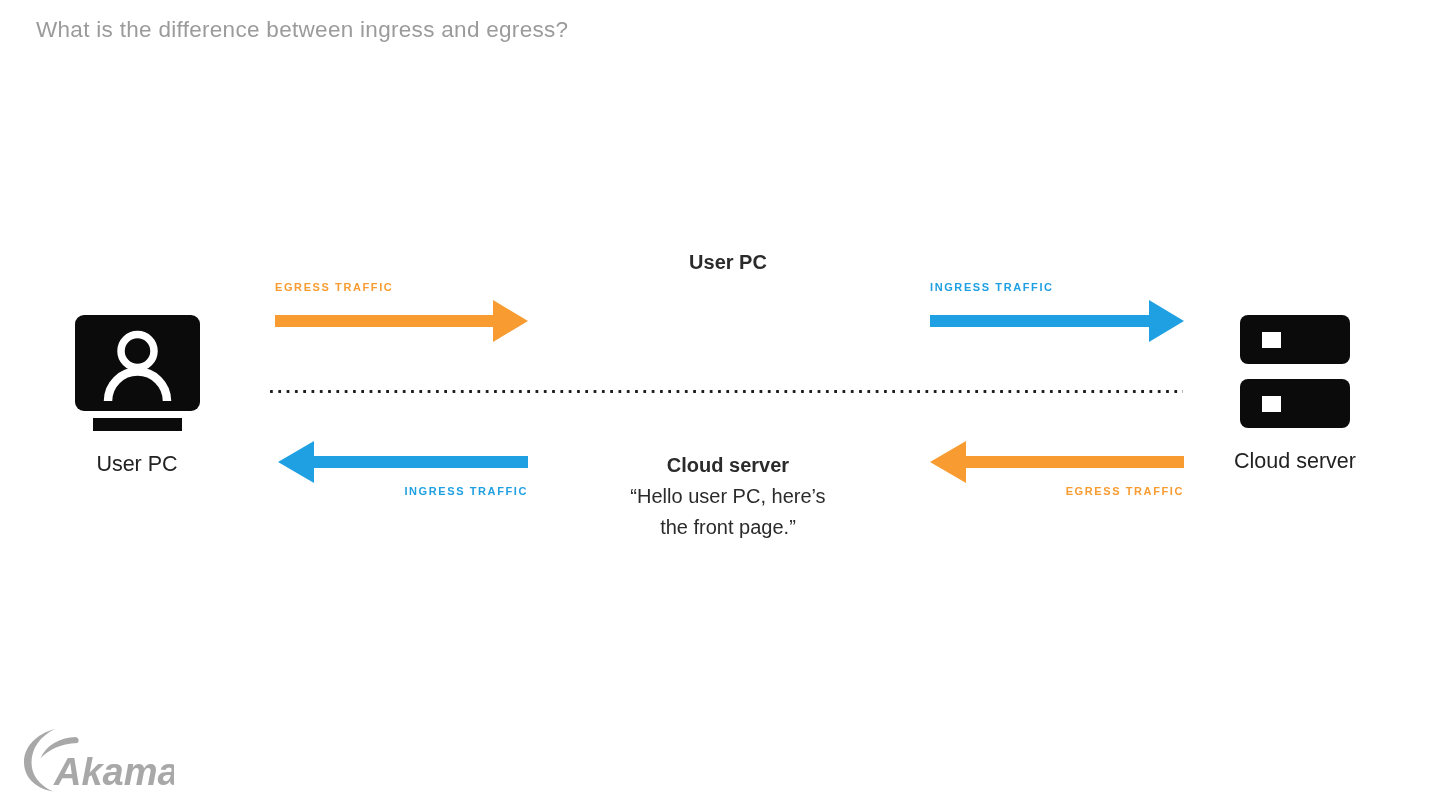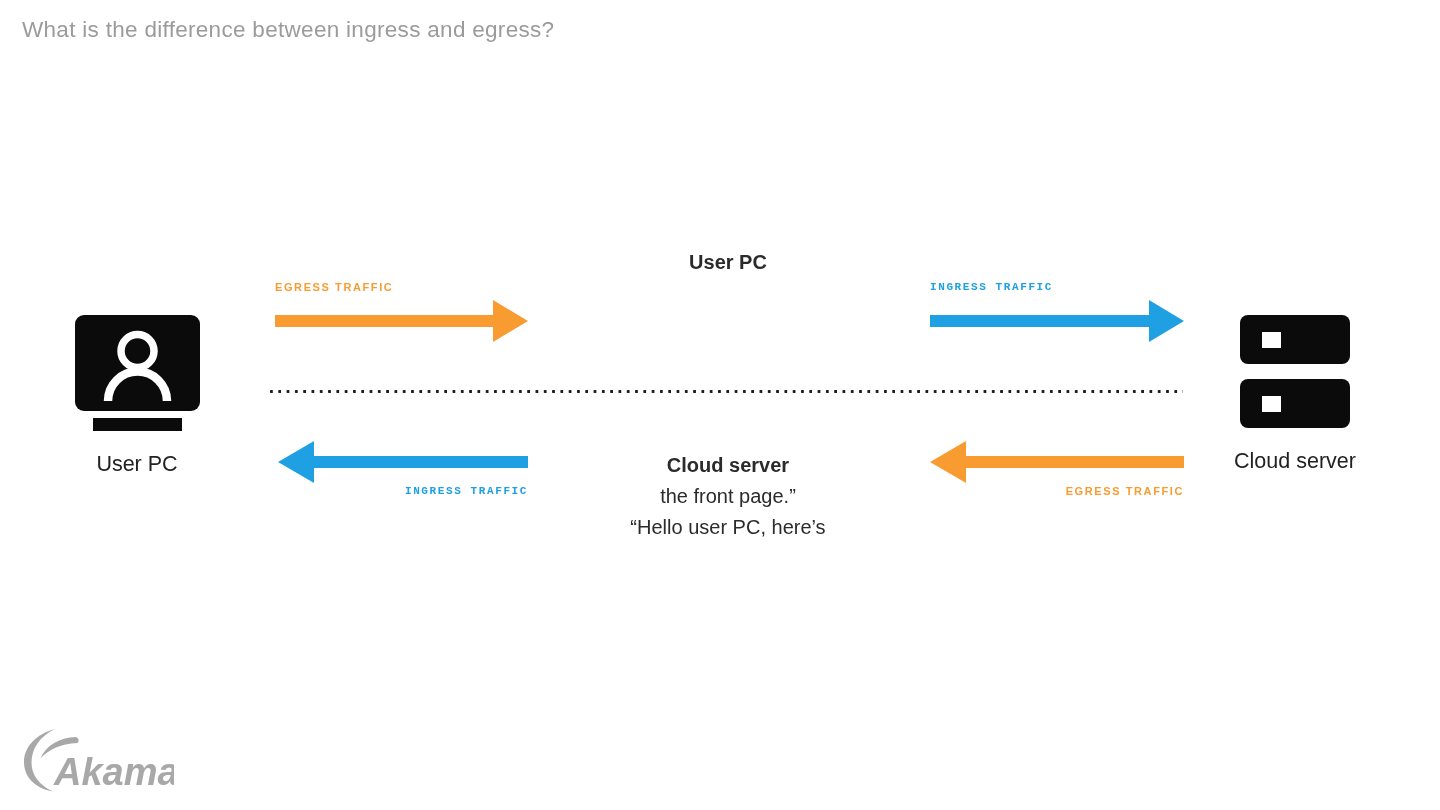--- a/index.html
+++ b/index.html
@@ -15,21 +15,21 @@
   body { font-family: "Liberation Sans", sans-serif; }
   .canvas {
     position: relative;
     width: 1440px;
     height: 810px;
     background: #ffffff;
     overflow: hidden;
   }
   .title {
     position: absolute;
-    left: 22px;
+    left: 36px;
     top: 17px;
     font-size: 22.5px;
     font-weight: 400;
     letter-spacing: 0.3px;
     color: var(--title-gray);
   }
   .entity {
     position: absolute;
     display: flex;
     flex-direction: column;
@@ -44,21 +44,21 @@
     white-space: nowrap;
   }
   .traffic-label {
     position: absolute;
     font-size: 11px;
     font-weight: 700;
     letter-spacing: 1.6px;
     white-space: nowrap;
   }
   .traffic-label.orange { color: var(--orange); }
-  .traffic-label.blue   { color: var(--blue); font-family: Liberation Mono, monospace; }
+  .traffic-label.blue   { color: var(--blue); }
   .arrow { position: absolute; display: block; }
   .msg {
     position: absolute;
     width: 400px;
     text-align: center;
     font-size: 20px;
     line-height: 31px;
     color: var(--text-dark);
   }
   .msg-title { font-weight: 700; }
@@ -127,22 +127,22 @@
 
   <div class="dotted-line"></div>
 
   <svg class="arrow" id="ingress-bottom-arrow" width="250" height="44" viewBox="0 0 250 44" aria-hidden="true">
     <polygon points="250,16 36,16 36,1 0,22 36,43 36,28 250,28" fill="#1FA0E2"></polygon>
   </svg>
   <div class="traffic-label blue" id="ingress-bottom-label">INGRESS TRAFFIC</div>
 
   <div class="msg" id="msg-bottom">
     <div class="msg-title">Cloud server</div>
+    <div>“Hello user PC, here’s</div>
     <div>the front page.”</div>
-    <div>“Hello user PC, here’s</div>
   </div>
 
   <svg class="arrow" id="egress-bottom-arrow" width="254" height="44" viewBox="0 0 254 44" aria-hidden="true">
     <polygon points="254,16 36,16 36,1 0,22 36,43 36,28 254,28" fill="#F89C32"></polygon>
   </svg>
   <div class="traffic-label orange" id="egress-bottom-label">EGRESS TRAFFIC</div>
 
   <svg class="logo" width="150" height="66" viewBox="0 0 150 66" aria-hidden="true">
     <path d="M 31 2 C 12 7 0 20 0 35 C 0 50 11 61.5 29 64.5 C 15 58 7.5 48 7.5 35.5 C 7.5 21 16.5 9 31 2 Z" fill="#A8A8A8"></path>
     <path d="M 52 10 C 35 10.5 21.5 19 16.5 31.5 C 24.5 22.5 36 17 53.5 16 C 55.5 13.8 55 11.6 52 10 Z" fill="#A8A8A8"></path>

